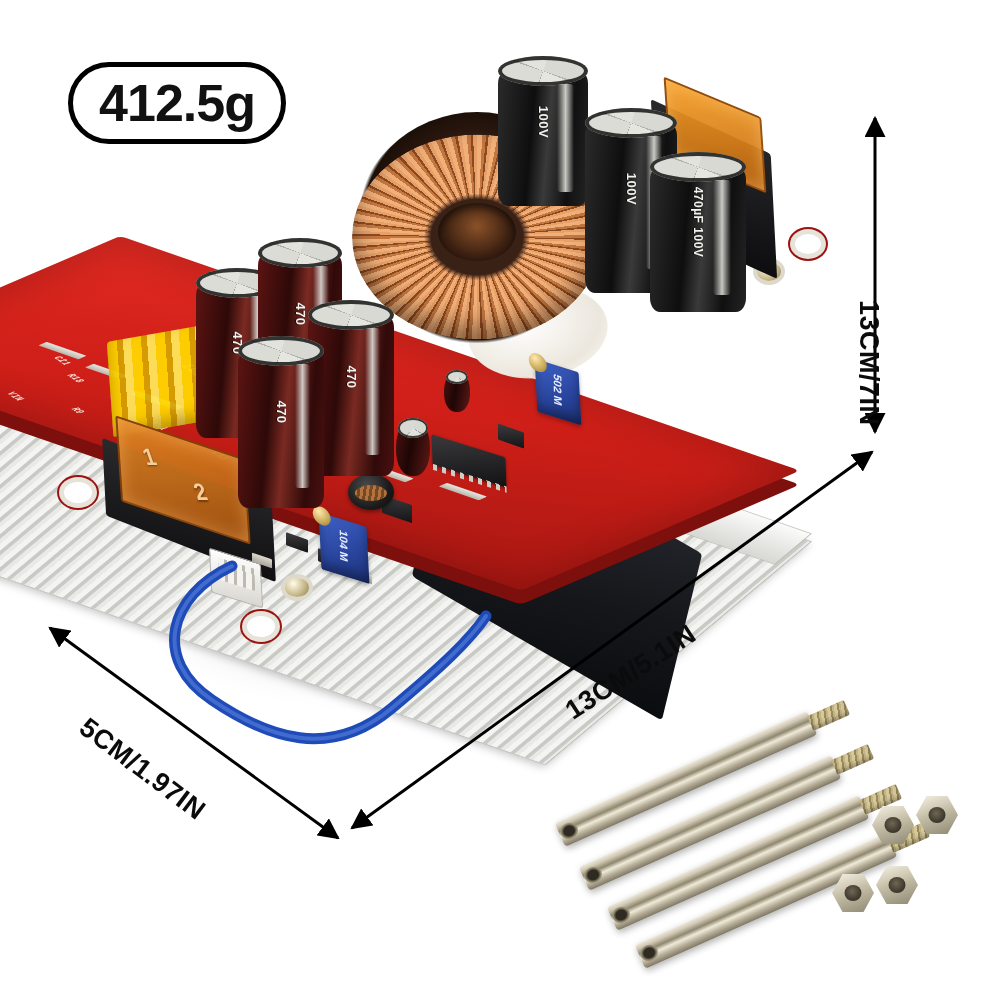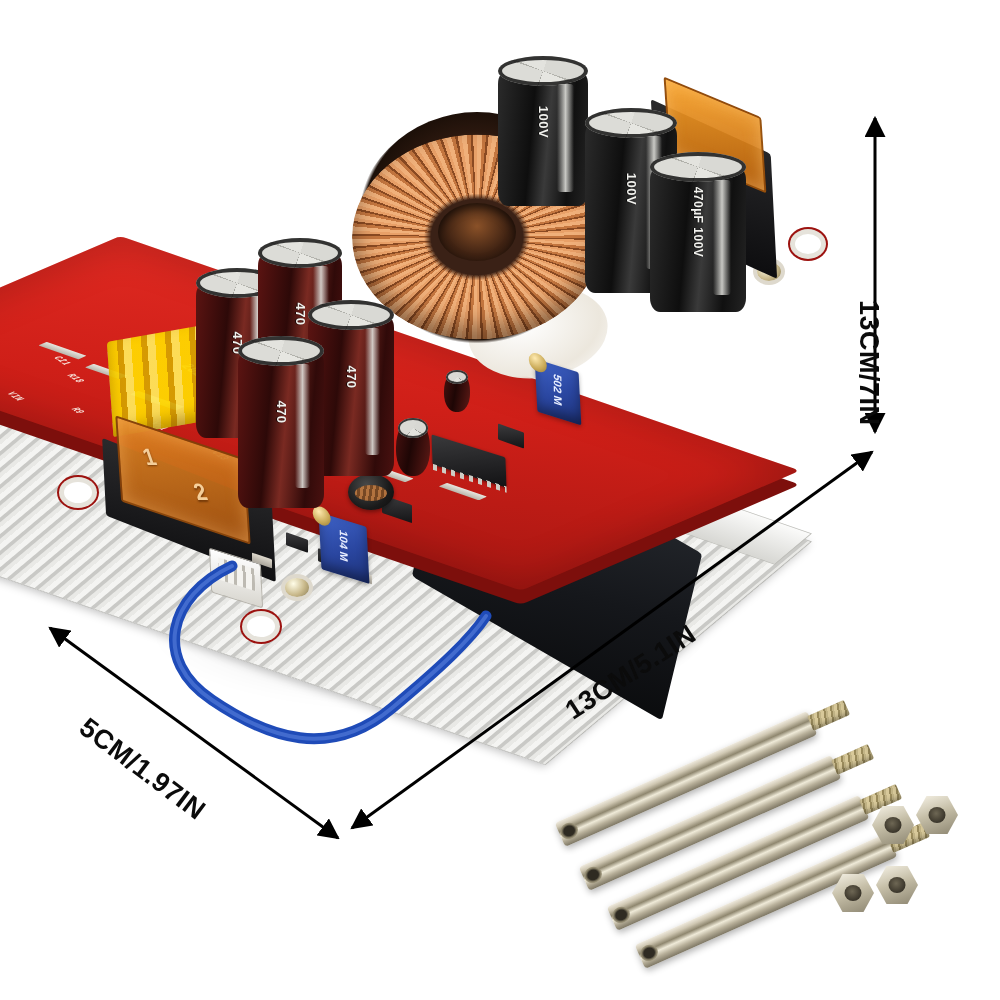--- a/index.html
+++ b/index.html
@@ -322,20 +322,23 @@
     transform: translate(-50%,-50%);
     width: 17px; height: 16px; border-radius:50%;
     background: radial-gradient(circle at 45% 40%, #6e6754, #3a352a 70%, #24211a);
   }
 </style>
 </head>
 <body>
 
 <div id="stage">
 
+  <div class="weight-badge">
+    <span>412.5g</span>
+  </div>
 
   <div id="product">
 
     <div class="pcb-shadow"></div>
 
     <div class="heatsink"></div>
     <div class="heatsink-top"></div>
 
     <div class="fan-housing"></div>
 

